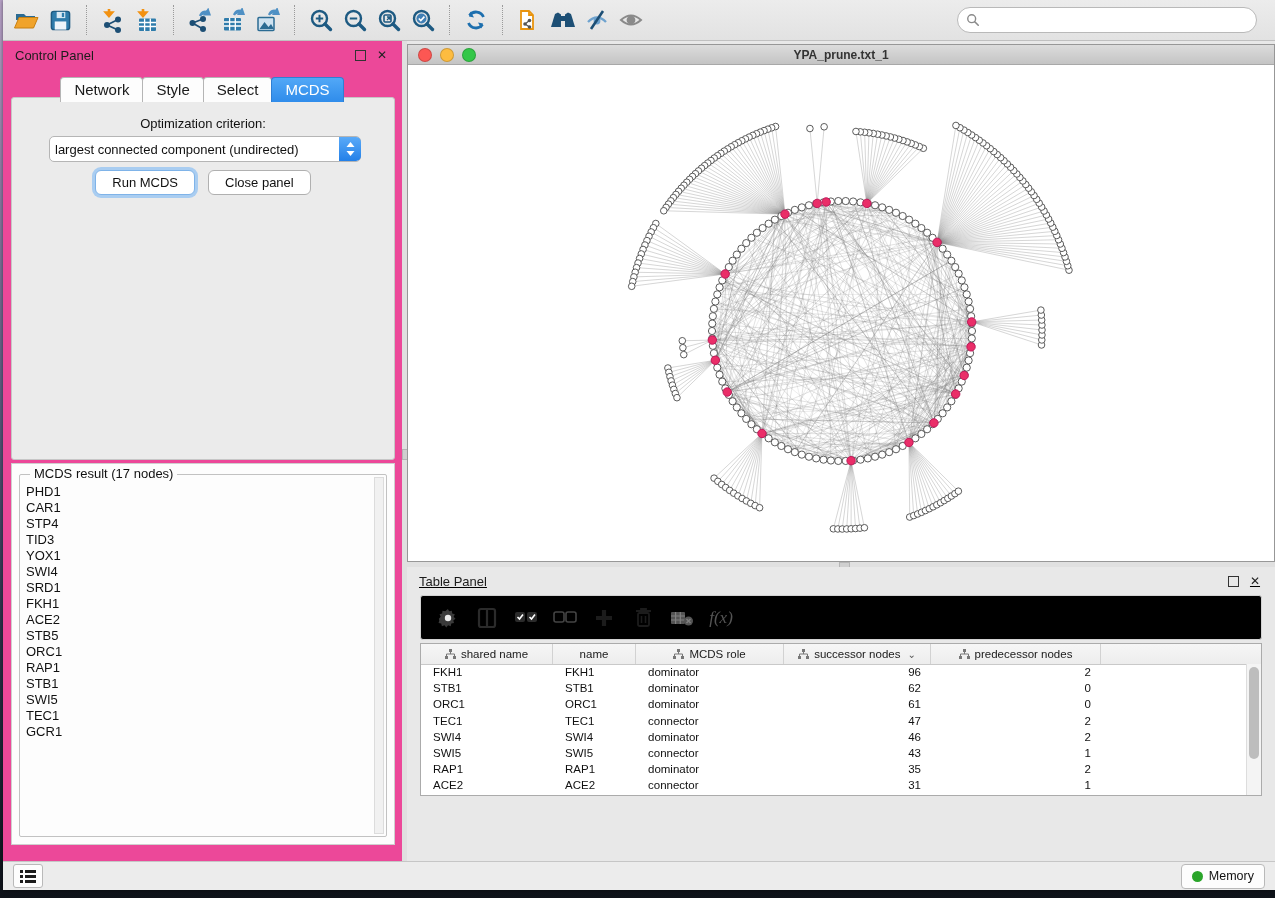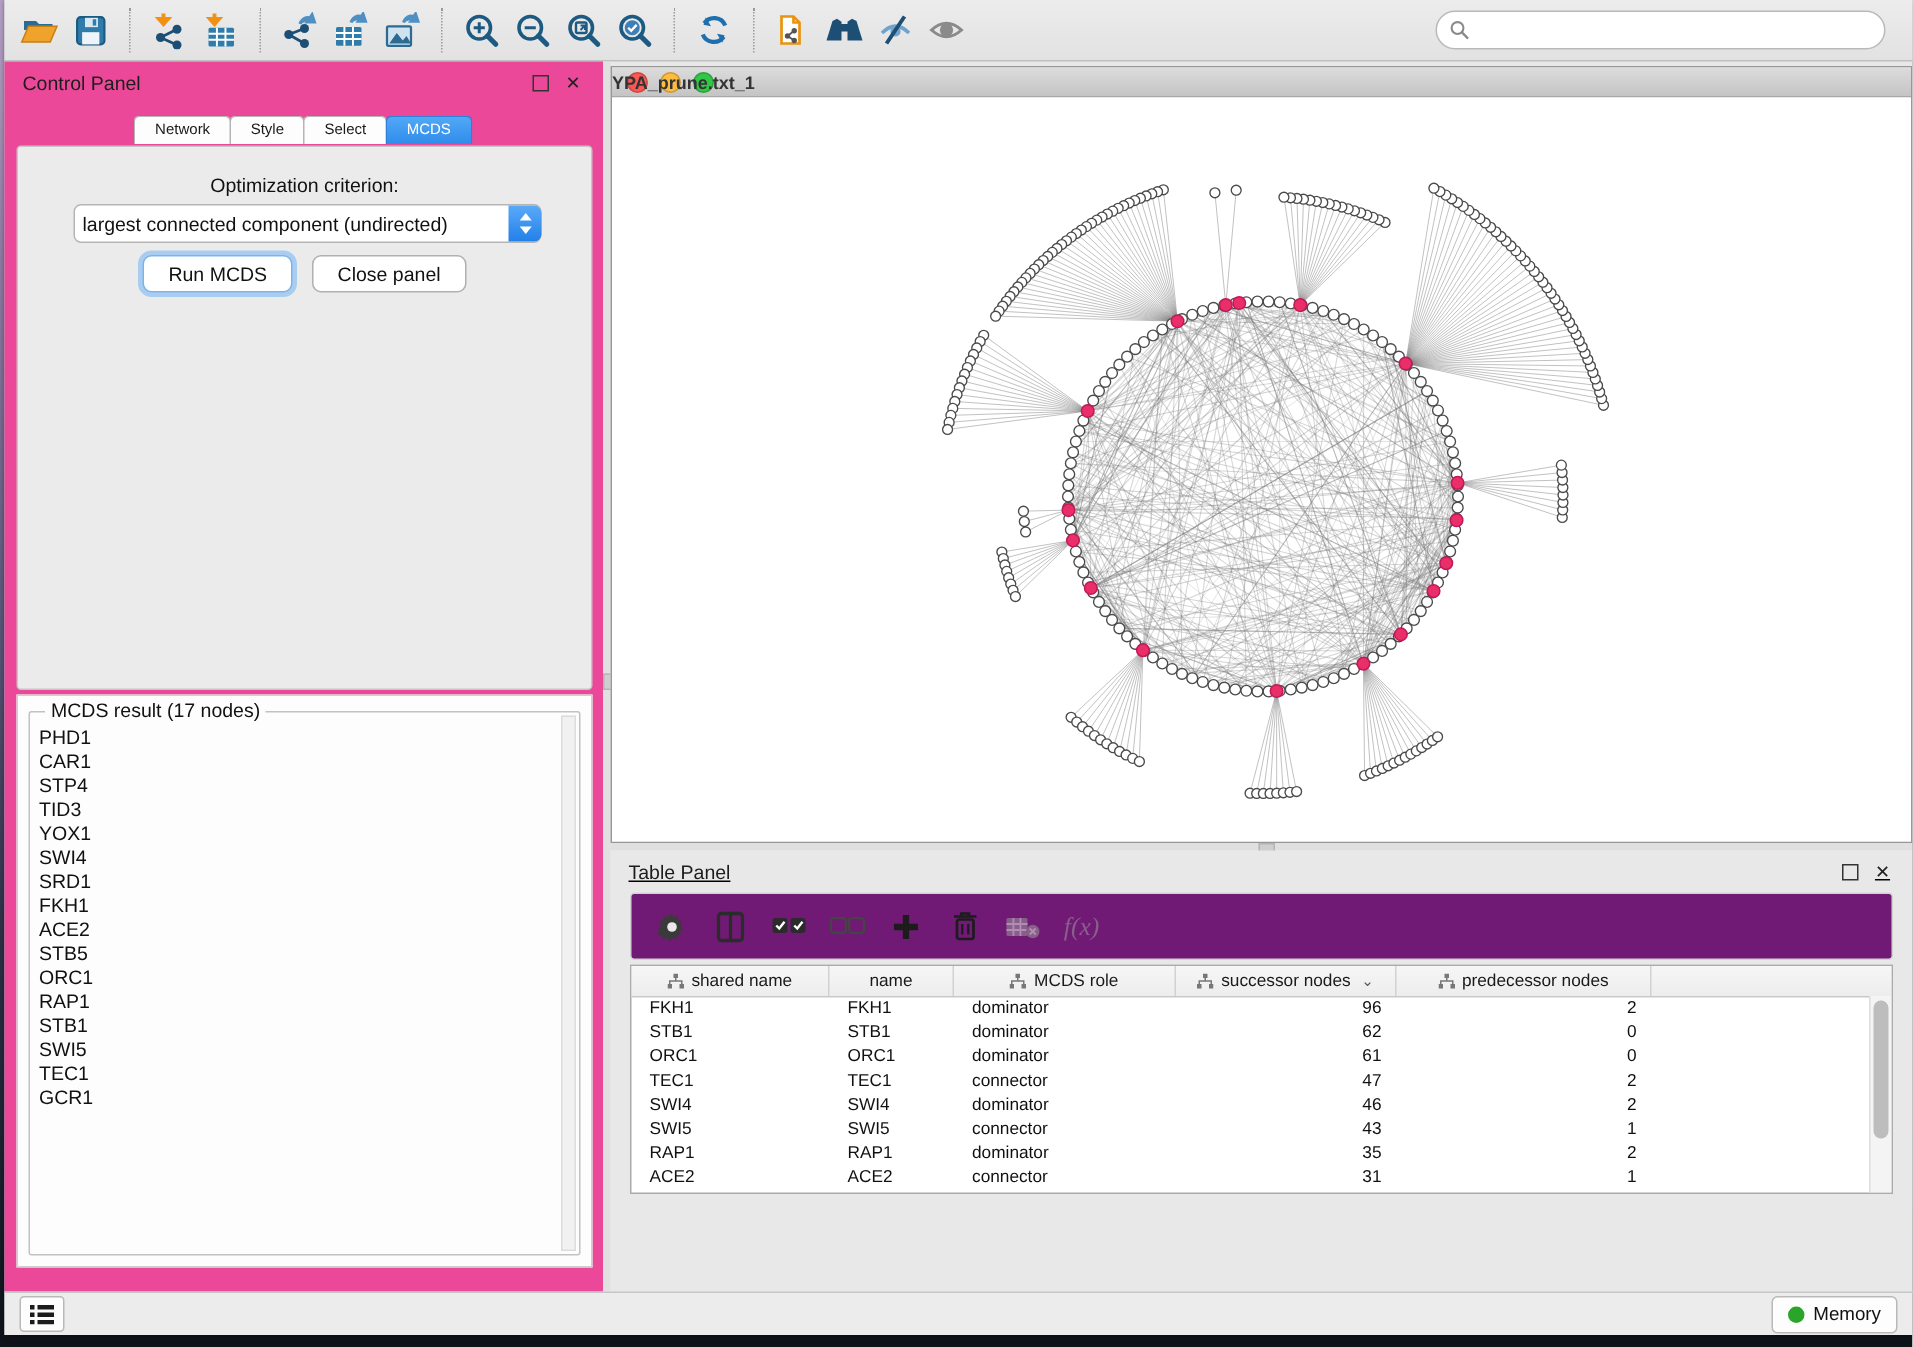--- a/index.html
+++ b/index.html
@@ -22,21 +22,21 @@
   .main{position:absolute;top:41px;left:0;right:0;bottom:28px;}
 
   
   .control-panel{position:absolute;left:0;top:0;width:399px;bottom:0;background:#ec4899;}
   .panel-titlebar{display:flex;align-items:center;height:24px;padding:2px 12px 0 12px;font-size:13px;color:#1c1c1c;}
   .panel-titlebar .sp{flex:1;}
   .wbtn{display:flex;align-items:center;justify-content:center;width:16px;height:16px;margin-left:6px;color:#222;}
   .float-sq{width:9px;height:9px;border:1.5px solid #333;display:inline-block;}
   .close-x{font-size:12px;font-weight:700;line-height:1;}
   .cp-tabs{display:flex;justify-content:center;margin-top:10px;position:relative;z-index:2;}
-  .cp-tab{font-size:10px;padding:3px 13px 4px 13px;background:#fdfdfd;border:1px solid #b5b5b5;border-bottom:none;border-radius:4px 4px 0 0;margin-left:-1px;color:#1a1a1a;}
+  .cp-tab{font-size:15px;padding:3px 13px 4px 13px;background:#fdfdfd;border:1px solid #b5b5b5;border-bottom:none;border-radius:4px 4px 0 0;margin-left:-1px;color:#1a1a1a;}
   .cp-tab.active{background:linear-gradient(#52a8f7,#2f8ceb);color:#fff;border-color:#2f7fd4;}
   .cp-content{position:absolute;left:8px;right:7px;top:56px;height:361px;background:#ebebeb;border:1px solid #c6c6c6;border-radius:3px;}
   .opt-label{text-align:center;font-size:13px;color:#111;margin-top:18px;}
   .dropdown{position:absolute;left:37px;right:33px;top:38px;height:24px;background:#fff;border:1px solid #b5b5b5;border-radius:5px;display:flex;align-items:center;}
   .dropdown .val{flex:1;font-size:13px;padding-left:5px;color:#111;white-space:nowrap;}
   .stepper{width:22px;height:24px;margin:-1px -1px -1px 0;border-radius:0 5px 5px 0;background:linear-gradient(#5aaaf8,#2380e8);display:flex;flex-direction:column;align-items:center;justify-content:center;gap:2px;}
   .stepper svg{display:block;}
   .btn-row{position:absolute;top:72px;left:0;right:0;display:flex;justify-content:center;gap:13px;}
   .pbtn{font-size:13px;padding:4px 16px;background:#fff;border:1px solid #b0b0b0;border-radius:6px;color:#111;text-align:right;}
   .pbtn.focused{box-shadow:0 0 0 3px #a9cdf1;border-color:#7fb3e8;}
@@ -49,30 +49,30 @@
   
   .v-divider{position:absolute;left:399px;top:0;bottom:0;width:5px;background:#e0e0e0;}
   .v-handle{position:absolute;left:0;top:408px;width:5px;height:9px;background:#cfcfcf;border:1px solid #b5b5b5;}
 
   
   .right-col{position:absolute;left:404px;top:0;right:0;bottom:0;}
   .network-window{position:absolute;left:0;top:3px;right:0;height:516px;border:1px solid #979797;background:#fff;}
   .nw-titlebar{height:19px;background:linear-gradient(#dcdcdc,#c4c4c4);border-bottom:1px solid #a8a8a8;display:flex;align-items:center;position:relative;}
   .lights{display:flex;gap:8px;margin-left:10px;}
   .light{width:12px;height:12px;border-radius:50%;}
-  .nw-title{position:absolute;left:0;right:0;font-size:12px;font-weight:700;color:#333;}
+  .nw-title{position:absolute;left:0;right:0;text-align:center;font-size:12px;font-weight:700;color:#333;}
   .nw-canvas{position:absolute;left:0;right:0;top:20px;bottom:0;background:#fff;overflow:hidden;}
   .nw-canvas svg{width:100%;height:100%;display:block;}
 
   .h-divider{position:absolute;left:0;right:0;top:521px;height:5px;background:#e0e0e0;}
   .h-handle{position:absolute;left:432px;top:0;width:9px;height:5px;background:#cfcfcf;border:1px solid #b5b5b5;}
 
   
   .table-panel{position:absolute;left:0;right:0;top:526px;bottom:0;background:#e8e8e8;text-decoration:underline;}
-  .tp-toolbar{position:absolute;left:13px;right:13px;top:28px;height:43px;border:1px solid #d2d2d2;border-radius:3px;background:#701a75;display:flex;align-items:center;padding-left:10px;gap:5px;}
+  .tp-toolbar{position:absolute;left:13px;right:13px;top:28px;height:43px;border:1px solid #d2d2d2;border-radius:3px;background:#000000;display:flex;align-items:center;padding-left:10px;gap:5px;}
   .ttbtn{width:34px;height:34px;display:flex;align-items:center;justify-content:center;}
   .ttbtn.disabled{opacity:.55;}
   .fx{font-family:"Liberation Serif","DejaVu Serif",serif;font-style:italic;font-size:17px;color:#9a9a9a;}
   .tbl{position:absolute;left:13px;right:13px;top:76px;bottom:66px;background:#fff;border:1px solid #ababab;overflow:hidden;}
   .tbl-header{display:grid;grid-template-columns:132px 83px 148px 147px 170px 1fr;height:20px;background:linear-gradient(#f6f6f6,#ededed);border-bottom:1px solid #c9c9c9;}
   .th{display:flex;align-items:center;justify-content:center;gap:5px;font-size:11.5px;color:#1a1a1a;border-right:1px solid #d2d2d2;overflow:hidden;white-space:nowrap;}
   .th:last-child{border-right:none;}
   .sort-chevron{font-size:10px;color:#555;margin-left:2px;}
   .tbl-body{position:absolute;left:0;right:14px;top:20px;bottom:0;}
   .trow{display:grid;grid-template-columns:132px 83px 148px 147px 170px 1fr;height:16.2px;font-size:11.5px;color:#111;align-items:center;}

